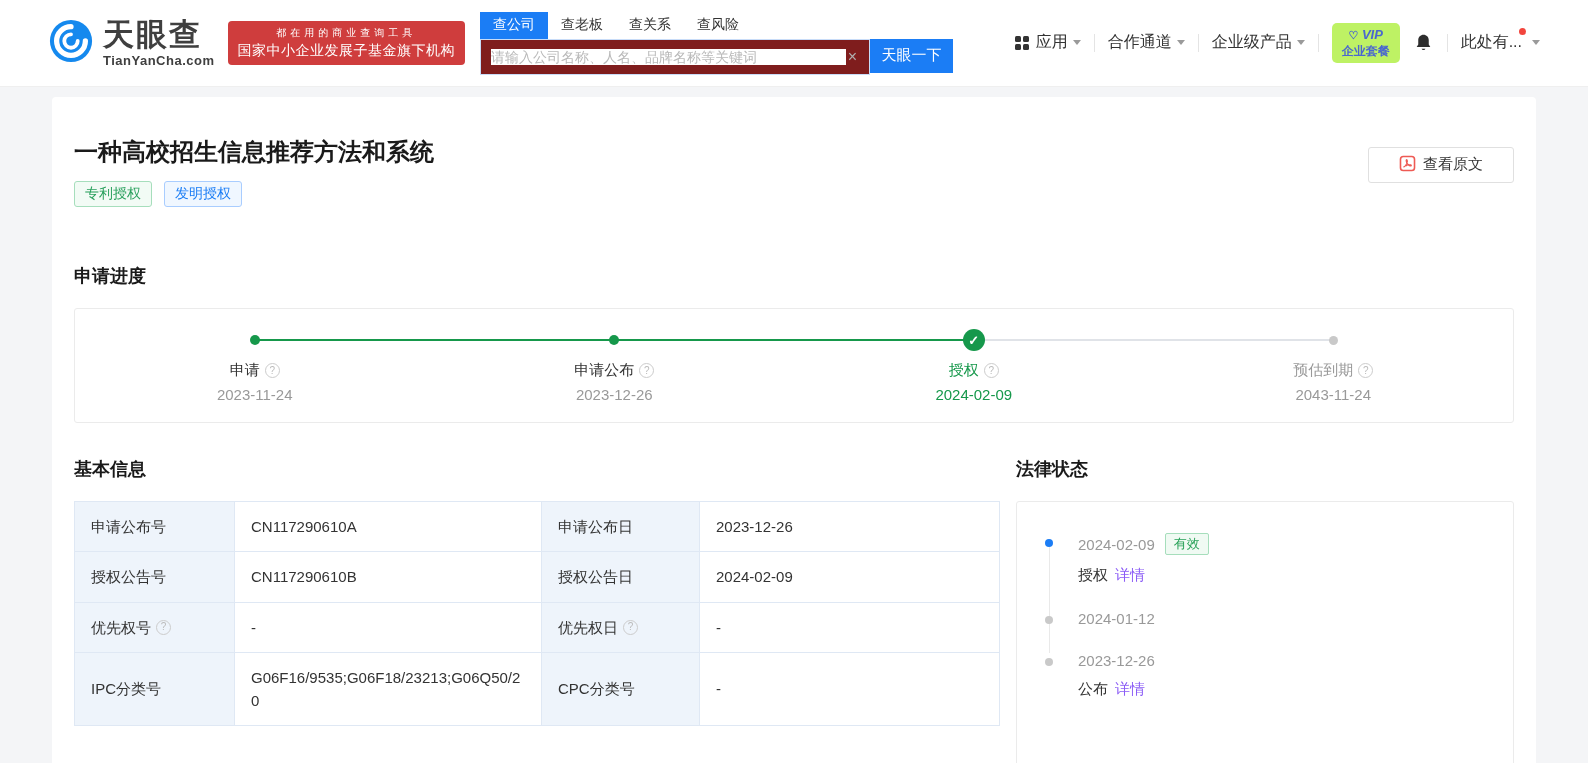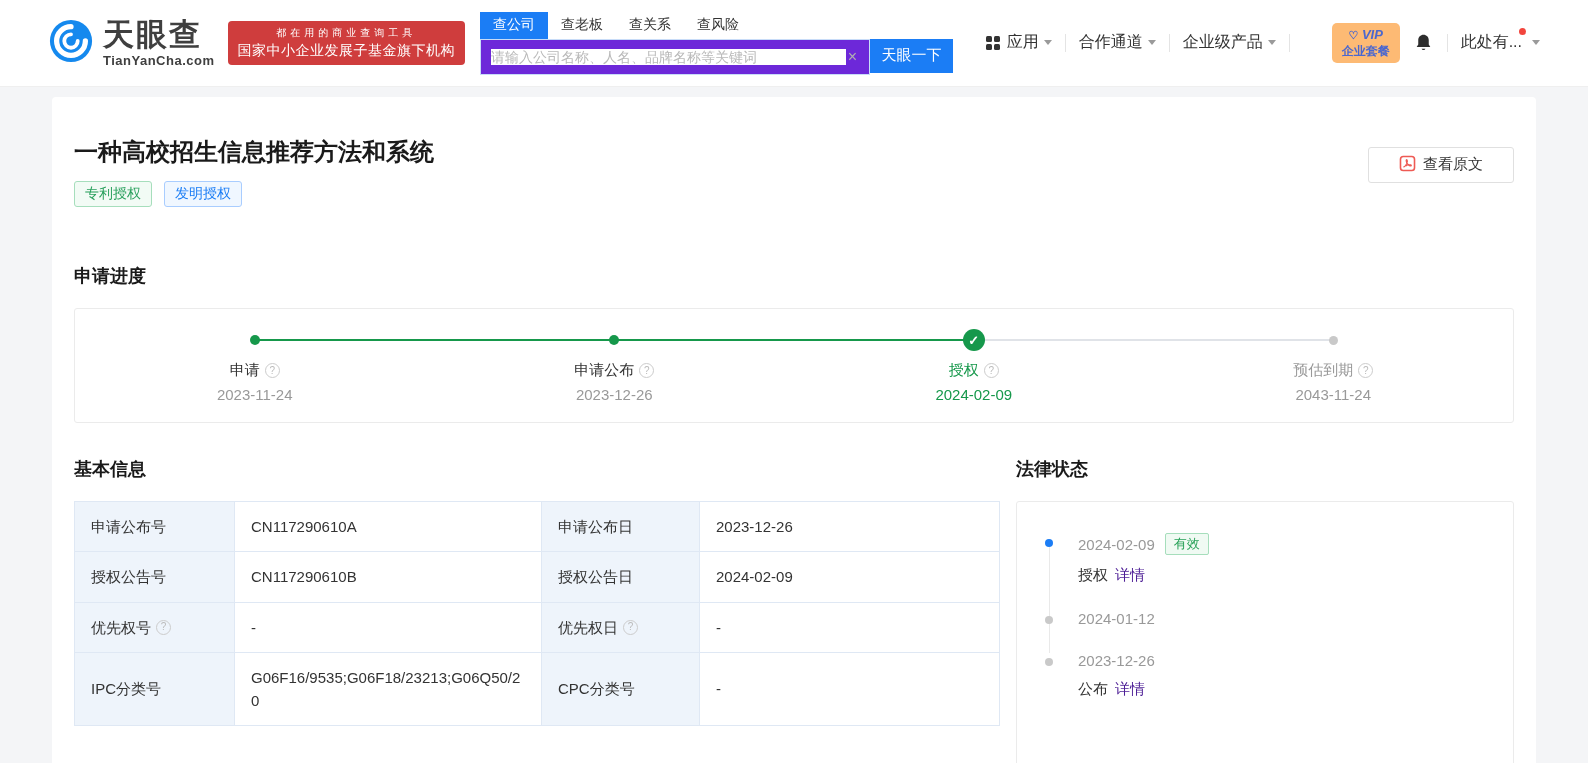--- a/index.html
+++ b/index.html
@@ -15,38 +15,38 @@
   .slogan { margin-left:13px; background:#cf3d3d; color:#fff; border-radius:4px;
     padding:5px 10px; line-height:1.45; text-align:center; }
   .slogan .l1 { font-size:10px; letter-spacing:4px; }
   .slogan .l2 { font-size:14px; letter-spacing:.5px; }
 
   .search-area { margin-left:15px; }
   .search-tabs { display:flex; align-items:flex-start; gap:0;font-family:Liberation Serif, serif; }
   .stab { font-size:14px; color:#333; padding:4px 13px 5px; cursor:pointer; }
   .stab.active { background:#1b7df5; color:#fff; }
   .search-row { display:flex; }
-  .search-box { width:390px; height:34px; border:1px solid #c8dcf8; background:#6d28d9;
+  .search-box { width:390px; height:34px; border:1px solid #c8dcf8; background:#7f1d1d;
     display:flex; align-items:center; padding:17px 10px; }
   .search-box input { flex:1; border:none; outline:none; font-size:14px; color:#333;
     font-family:"Liberation Sans", sans-serif; }
   .search-box input::placeholder { color:#b9b9b9; }
   .clear-x { color:#b0b0b0; font-size:16px; cursor:pointer; padding:0 2px; }
   .search-btn { width:83px; height:34px; background:#1b7df5; color:#fff; border:none;
     font-size:15px; cursor:pointer; font-family:"Liberation Sans", sans-serif; }
 
   .top-nav { margin-left:auto; display:flex; align-items:center; gap:13px; }
   .nav-item { display:flex; align-items:center; gap:5px; font-size:16px; color:#333; cursor:pointer; }
   .caret { width:0; height:0; border:4px solid transparent; border-top:5px solid #9a9a9a; margin-top:4px; }
   .vdiv { width:1px; height:18px; background:#e4e4e4; }
   .apps-ico { display:inline-grid; grid-template-columns:6px 6px; grid-template-rows:6px 6px;
     gap:2px; margin-right:2px; }
   .apps-ico i { background:#333; border-radius:1.5px; }
-  .vip-badge { background:#fdba74; border-radius:5px; padding:4px 10px; text-align:center;
-    line-height:1.3; cursor:pointer;margin-left:29px; }
+  .vip-badge { background:#bef264; border-radius:5px; padding:4px 10px; text-align:center;
+    line-height:1.3; cursor:pointer; }
   .vip-badge .v1 { color:#4a67cf; font-size:13px; font-weight:700; font-style:italic; }
   .vip-badge .v1 .heart { font-style:normal; font-size:11px; }
   .vip-badge .v2 { color:#4a67cf; font-size:12px; font-weight:700; font-style:normal; }
   .bell { cursor:pointer; display:flex; }
   .more { position:relative;gap:10px; }
   .red-dot { position:absolute; top:-4px; right:14px; width:7px; height:7px;
     border-radius:50%; background:#f2453d; }
 
   
   .page-body { width:1484px; margin:10px auto 0; background:#fff; border-radius:4px 4px 0 0;
@@ -106,21 +106,21 @@
   .legal-tl::before { content:""; position:absolute; left:3.5px; top:12px; bottom:46px;
     width:1px; background:#e9e9e9; }
   .legal-item { position:relative; padding-left:33px; margin-bottom:25px; }
   .l-dot { position:absolute; left:0; top:6px; width:8px; height:8px; border-radius:50%; }
   .l-dot.blue { background:#1b7df5; }
   .l-dot.gray { background:#c9c9c9; }
   .l-date { font-size:15px; color:#999; display:flex; align-items:center; }
   .l-badge { margin-left:10px; font-size:13px; color:#28a158; background:#f0faf3;
     border:1px solid #a6debc; border-radius:2px; padding:1px 8px; }
   .l-event { margin-top:11px; font-size:15px; color:#333; }
-  .l-link { color:#4c1d95; margin-left:7px; cursor:pointer; }
+  .l-link { color:#8b5cf6; margin-left:7px; cursor:pointer; }
 </style>
 </head>
 <body>
 
 <div class="topbar">
   <div class="logo">
     <span>
       <svg width="46" height="46" viewBox="0 0 48 48">
         <circle cx="24" cy="24" r="22" fill="#1589ee"></circle>
         <path d="M24 9a15 15 0 1 0 15 15" stroke="#fff" stroke-width="5.5" fill="none" stroke-linecap="round"></path>

